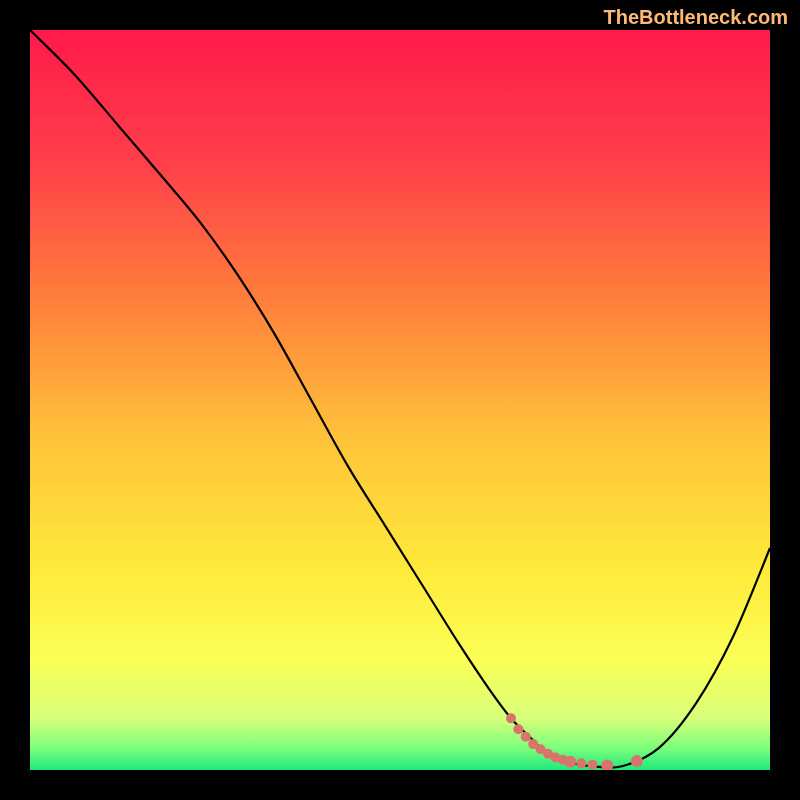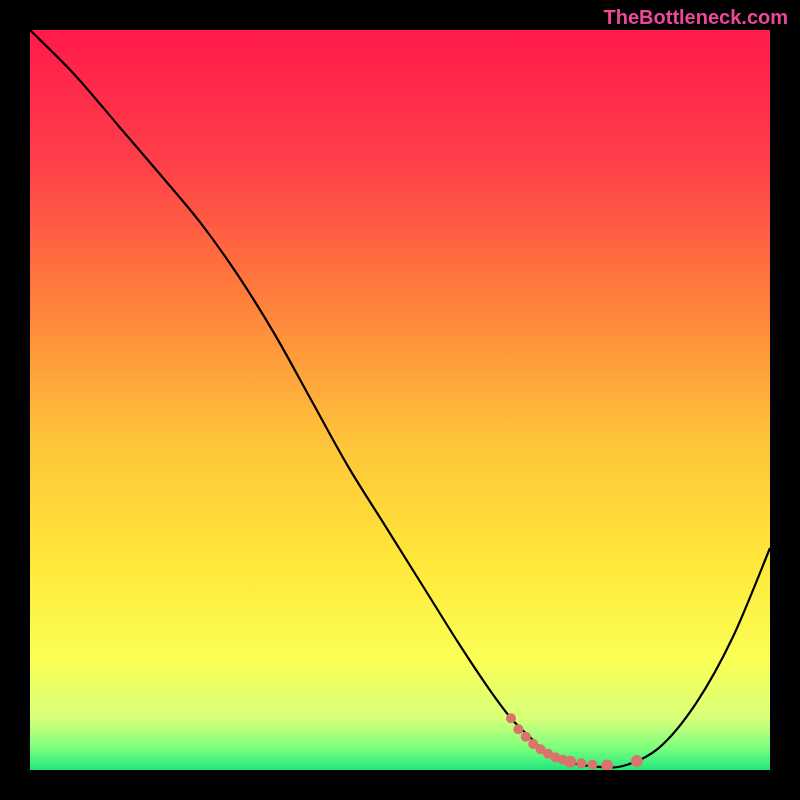--- a/index.html
+++ b/index.html
@@ -7,21 +7,21 @@
     width: 800px;
     height: 800px;
     background: #000;
     position: relative;
     font-family: Arial, sans-serif;
   }
   .watermark {
     position: absolute;
     top: 6px;
     right: 12px;
-    color: #ec4899;
+    color: #fdba74;
     font-size: 20px;
     font-weight: bold;
     z-index: 10;
   }
   .plot {
     position: absolute;
     left: 30px;
     top: 30px;
     width: 740px;
     height: 740px;

